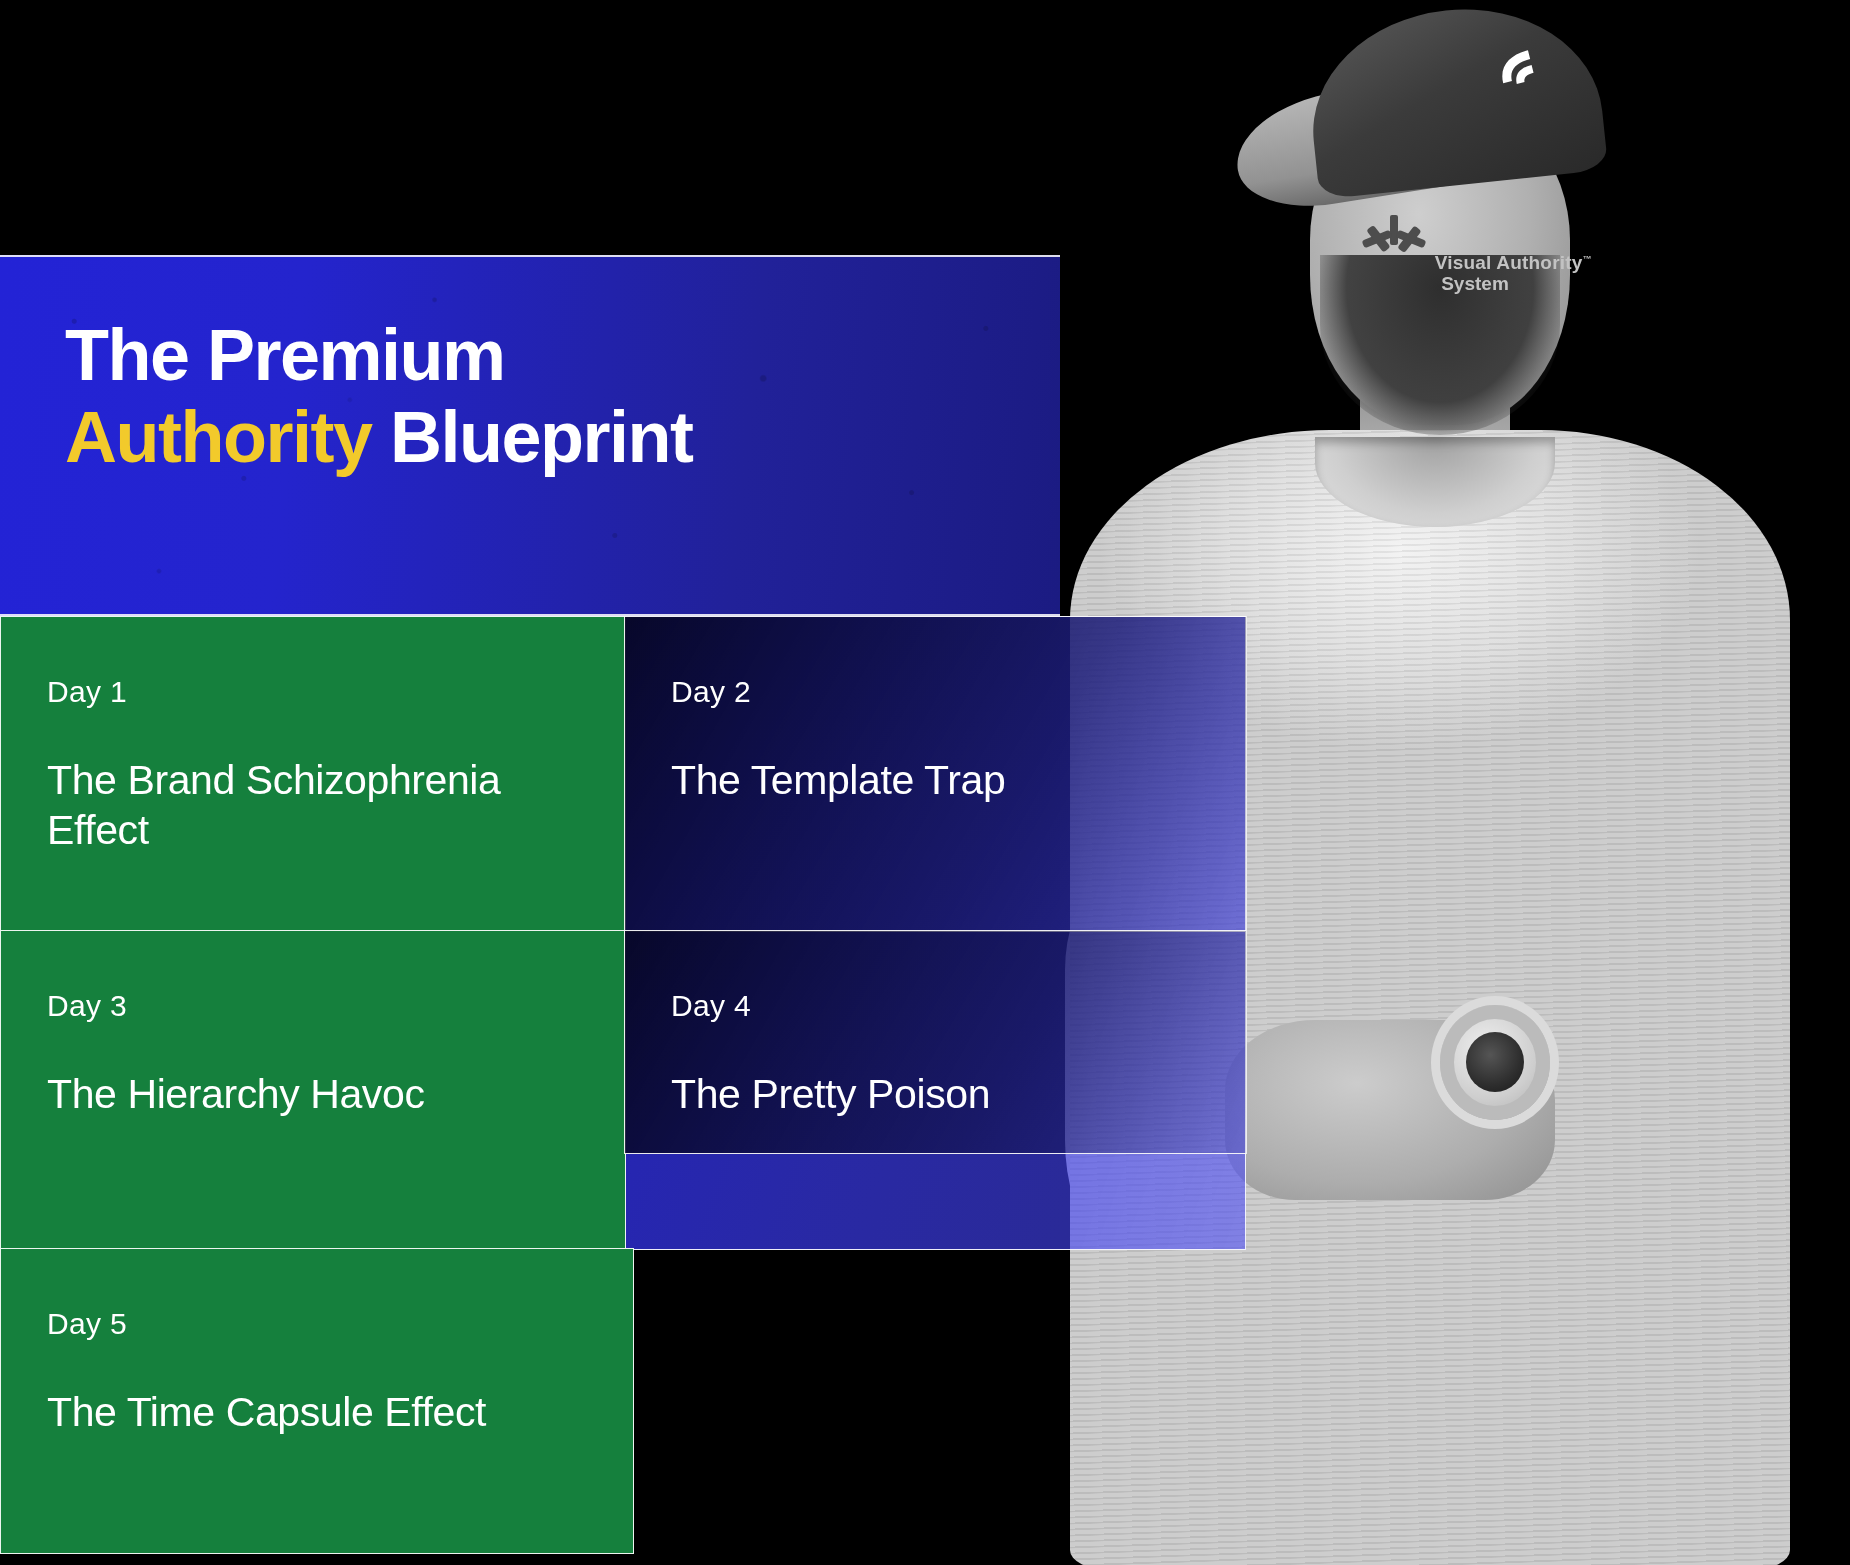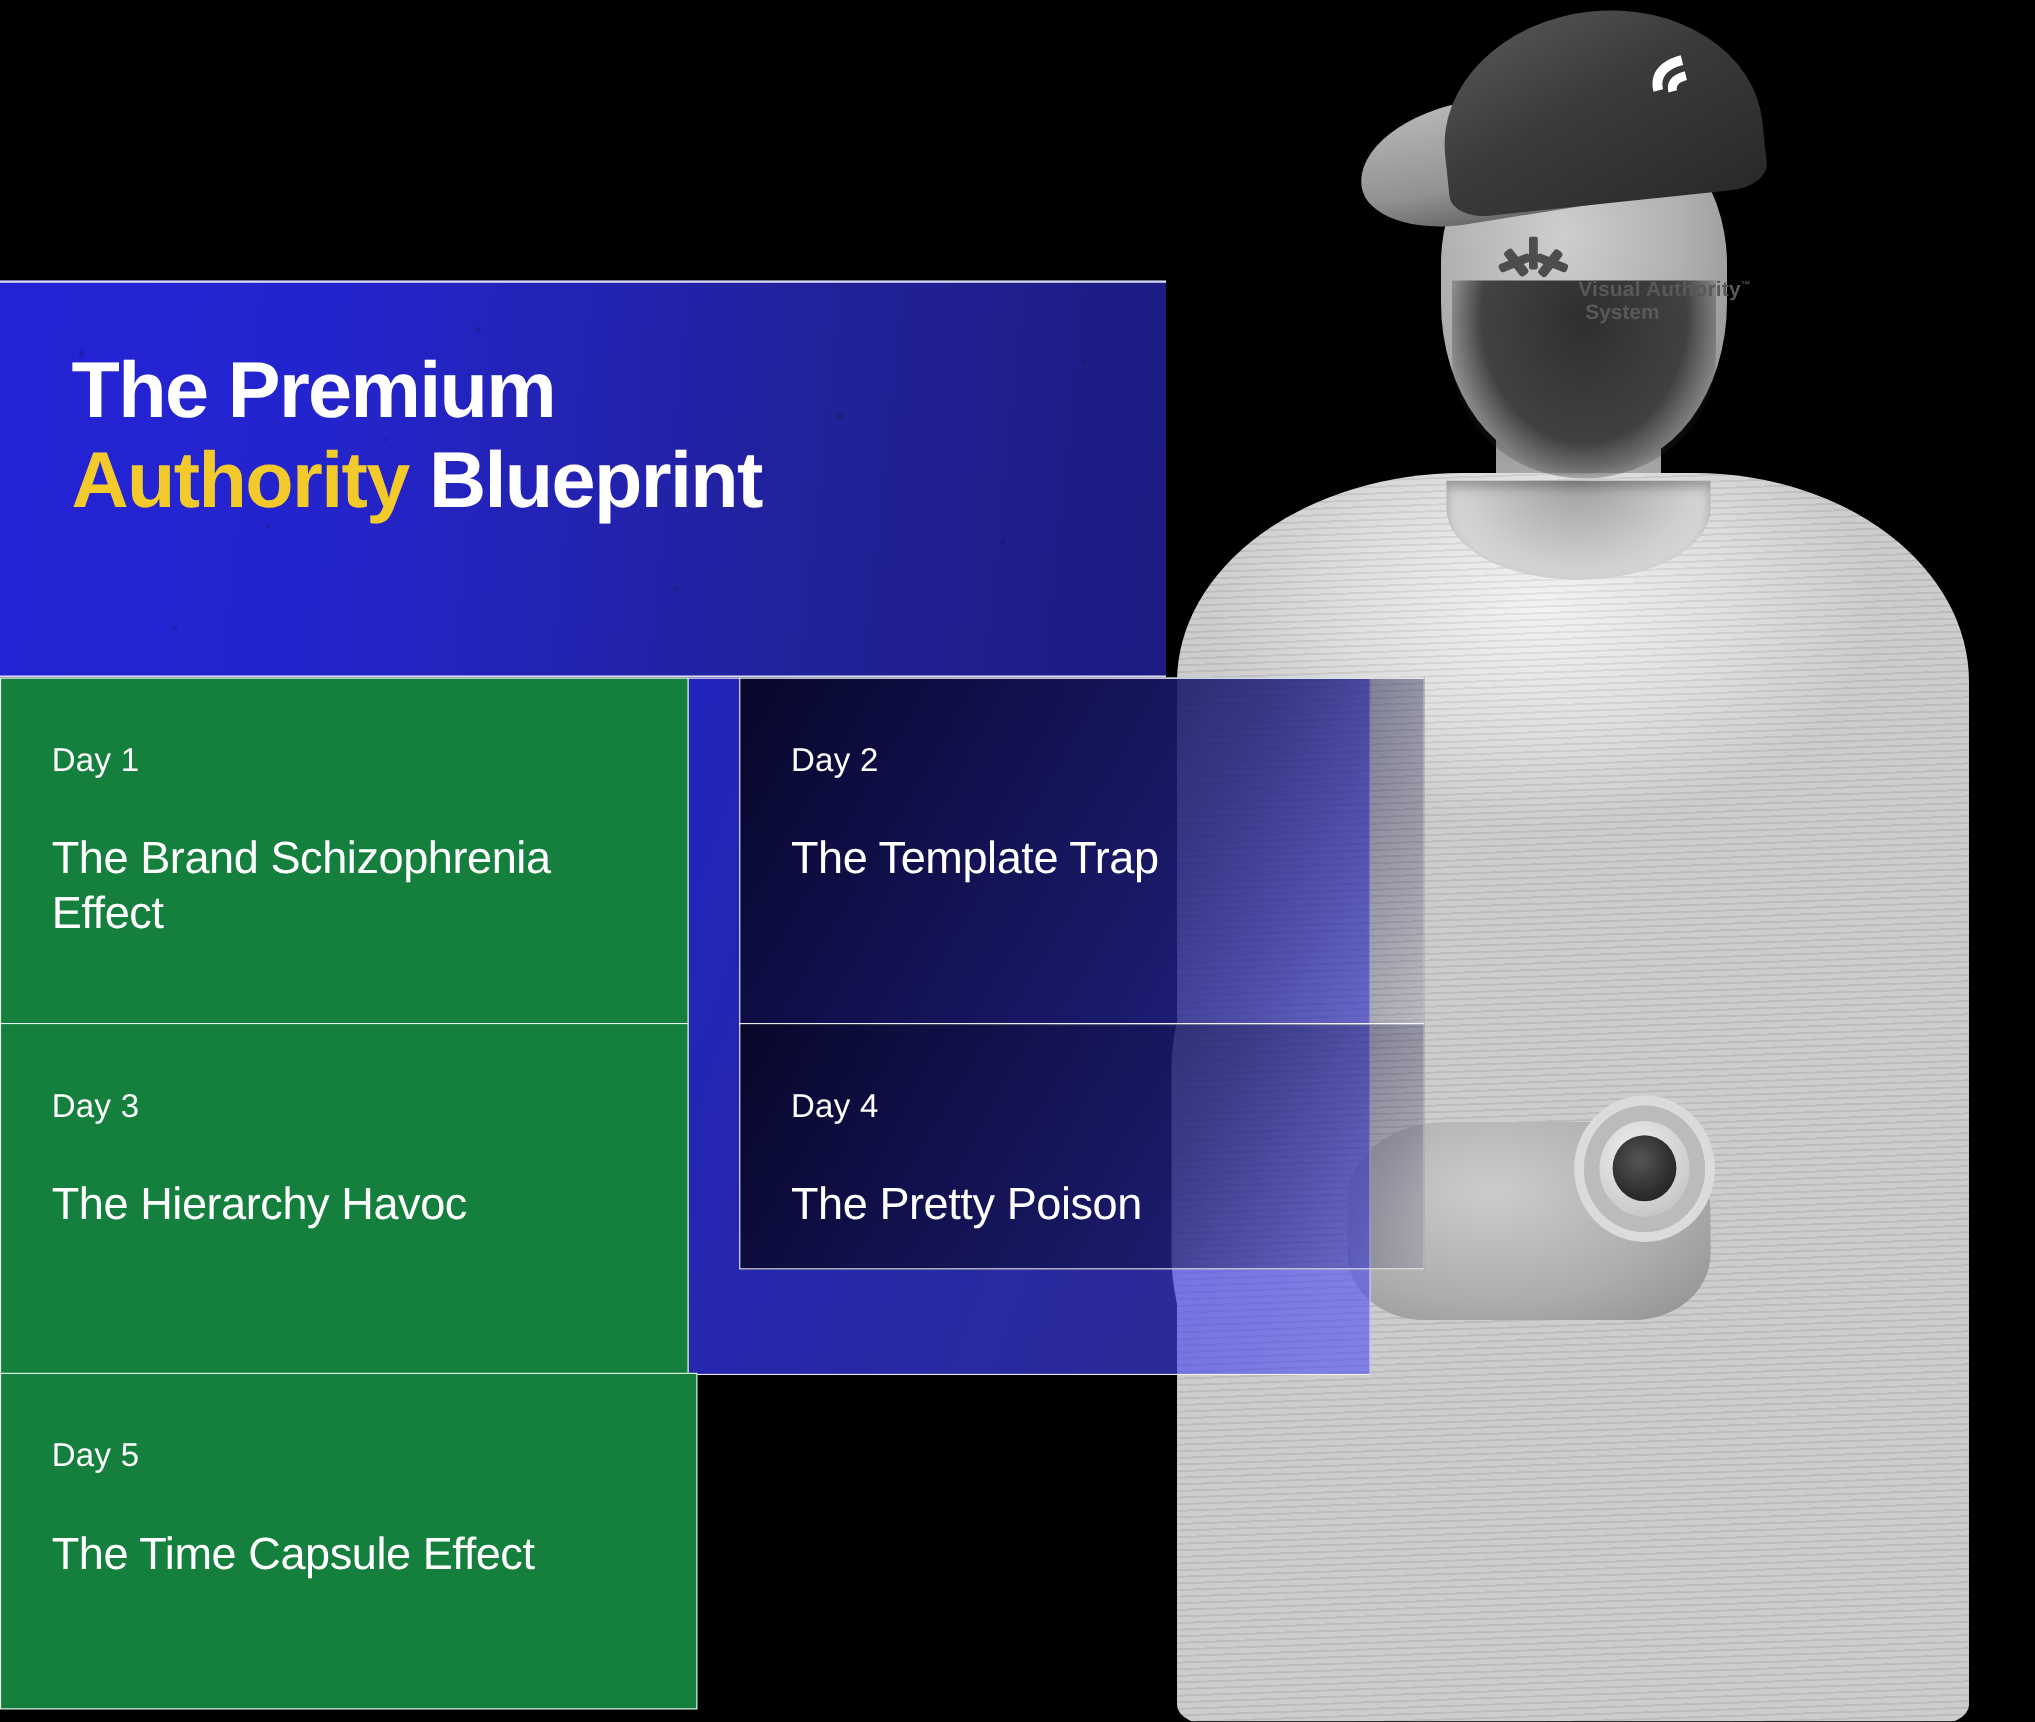--- a/index.html
+++ b/index.html
@@ -94,21 +94,21 @@
     background:radial-gradient(circle at 42% 38%, #f0efed 0%, #cfcecb 52%, #a5a4a1 100%);
     box-shadow:0 0 0 9px #dcdbd8, inset 0 0 0 14px #bcbbb8;
   }
   .ph-watch:after{
     content:""; position:absolute; left:26px; top:27px; width:58px; height:60px;
     border-radius:50%;
     background:radial-gradient(circle at 42% 38%, #55545a 0%, #2e2d33 60%, #18171b 100%);
   }
   .ph-shirt-logo{
     position:absolute; left:345px; top:215px; width:240px; height:120px;
-    color:#c2410c; text-align:center;
+    color:#fdba74; text-align:center;
   }
   .ph-shirt-logo .mark{ width:72px; height:48px; margin:0 auto 6px; }
   .ph-shirt-logo .l1{
     font-size:19px; font-weight:bold; letter-spacing:.2px; line-height:1.12;
     position:relative; display:inline-block;
   }
   .ph-shirt-logo .tm{
     font-size:9px; vertical-align:super; font-weight:bold;
   }
   .ph-shirt-logo .l2{
@@ -157,21 +157,21 @@
 
   
   .grid{ position:absolute; left:0; top:616px; width:1247px; height:938px; }
   .card{
     position:absolute;
     border:1.5px solid rgba(255,255,255,.92);
     padding:58px 46px 0 46px;
     color:#fff;
   }
   .card.dark{ background:#15803d; }
-  .card.tinted{ background:linear-gradient(120deg,rgba(6,6,34,.95) 0%, rgba(12,12,60,.55) 62%, rgba(20,20,90,.10) 100%);margin-left:48px; }
+  .card.tinted{ background:linear-gradient(120deg,rgba(6,6,34,.95) 0%, rgba(12,12,60,.55) 62%, rgba(20,20,90,.10) 100%); }
   .card .day{
     font-size:30px; font-weight:400; color:#ffffff;
     letter-spacing:.3px; margin-bottom:46px;
   }
   .card .title{
     font-size:41px; font-weight:normal; line-height:1.22;
     letter-spacing:-.4px; color:#ffffff;
   }
 
   .c1{ left:0px;   top:0px;   width:626px; height:316px; }

